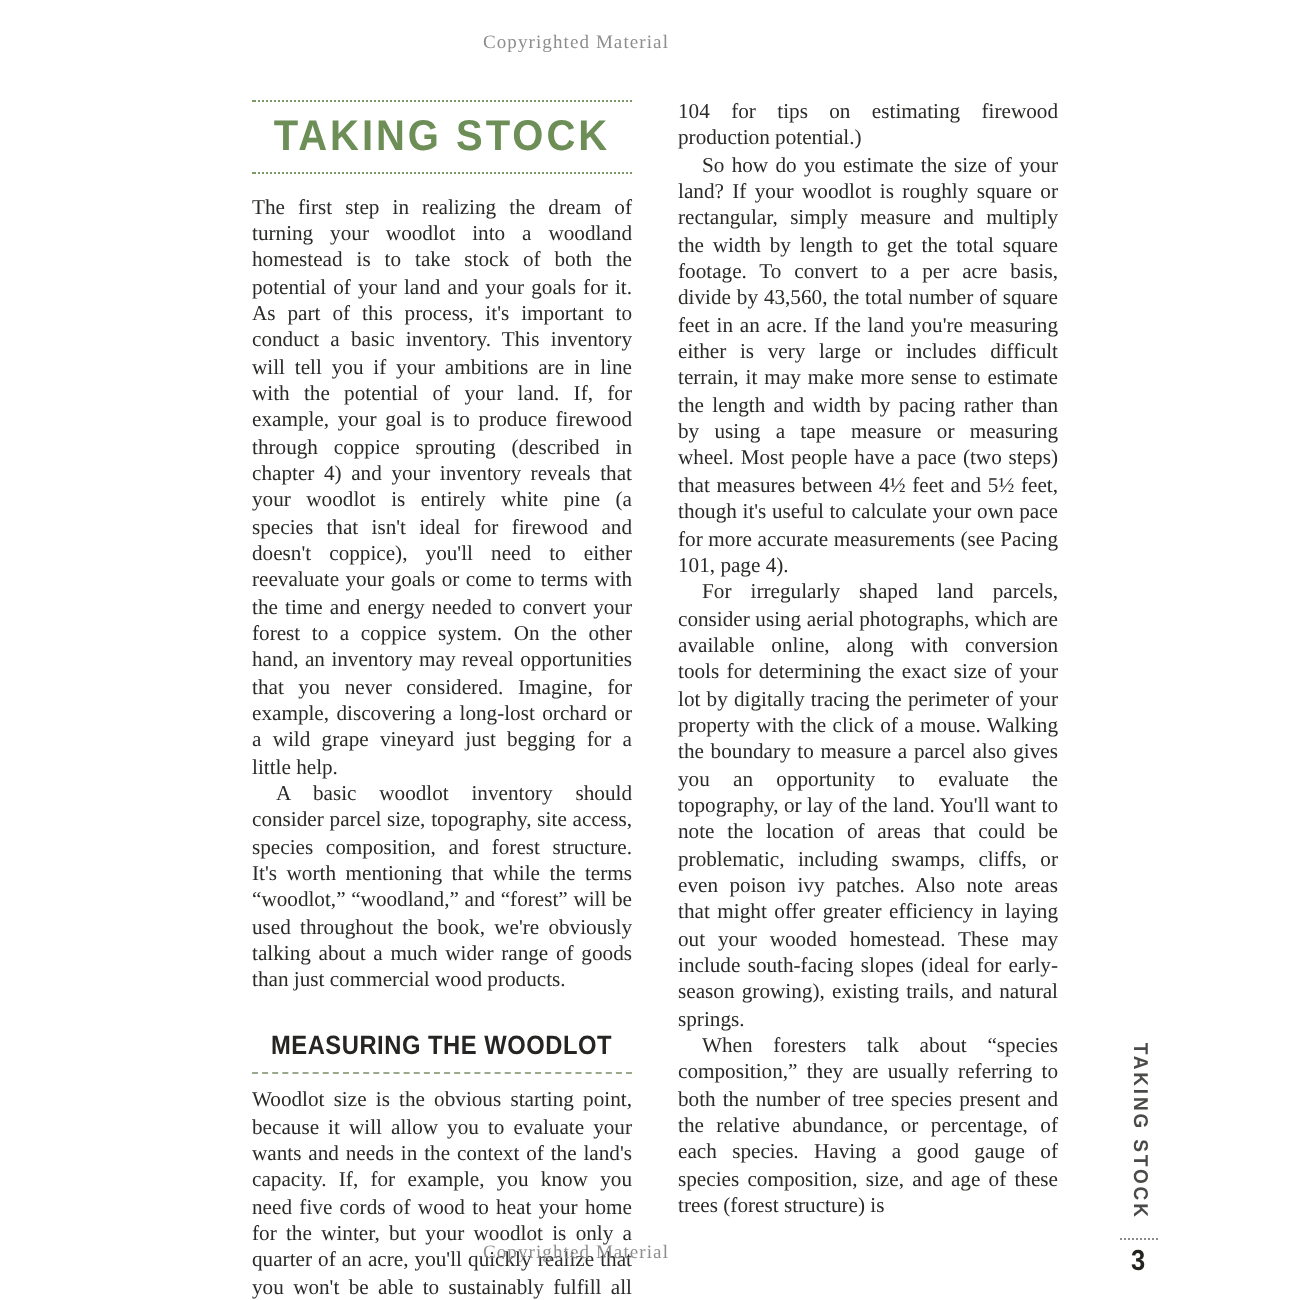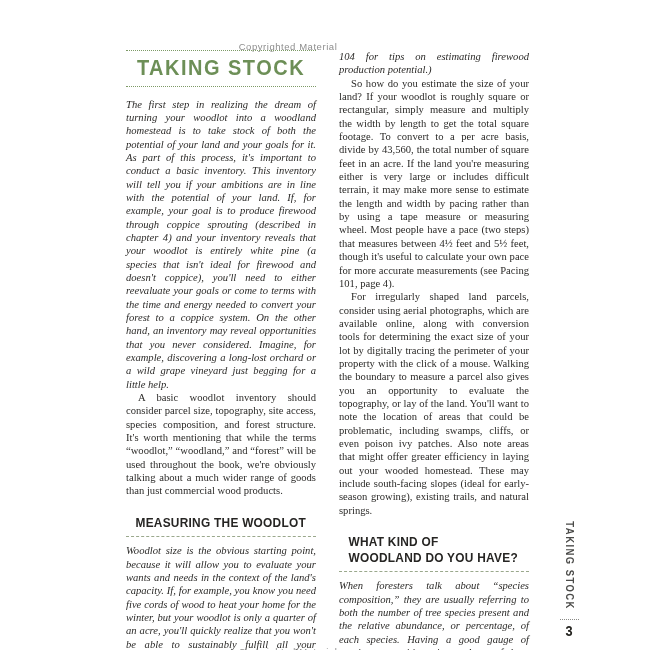--- a/index.html
+++ b/index.html
@@ -16,26 +16,25 @@
     font-family: "Liberation Serif", serif;
     box-sizing: border-box;
   }
 
   
   .running-mark {
     position: absolute;
     left: 0;
     width: 576px;
     text-align: center;
-    font-family: Liberation Sans, sans-serif;
+    font-family: Liberation Serif, serif;
     font-size: 9.5px;
     letter-spacing: 0.55px;
     color: #8d8d8d;
     white-space: nowrap;
-    margin-top: 24px;
   }
   .running-head { top: 17px; }
   .running-foot { top: 622px; }
 
   
   .textblock {
     position: absolute;
     left: 126px;
     top: 50px;
     width: 403px;
@@ -90,21 +89,21 @@
     margin: 0;
     font-size: 10.6px;
     line-height: 13.35px;
     color: #2b2a28;
     text-align: justify;
     text-justify: inter-word;
     hyphens: manual;
     font-family: "Liberation Serif", serif;
   }
   p.body + p.body { text-indent: 12px; }
-  p.body.no-indent { text-indent: 0; font-style: italic; }
+  p.body.no-indent { text-indent: 0; }
 
   
   .side-tab {
     position: absolute;
     left: 556px;
     top: 519px;
     width: 26px;
     height: 126px;
     display: flex;
     flex-direction: column;
@@ -159,24 +158,20 @@
 
       <p class="body no-indent">Woodlot size is the obvious starting point, because it will allow you to evaluate your wants and needs in the context of the land's capacity. If, for example, you know you need five cords of wood to heat your home for the winter, but your woodlot is only a quarter of an acre, you'll quickly realize that you won't be able to sustainably fulfill all your firewood needs. (See page</p>
     </div>
 
     <div class="col">
 
       <p class="body no-indent">104 for tips on estimating firewood production potential.)</p>
       <p class="body">So how do you estimate the size of your land? If your woodlot is roughly square or rectangular, simply measure and multiply the width by length to get the total square footage. To convert to a per acre basis, divide by 43,560, the total number of square feet in an acre. If the land you're measuring either is very large or includes difficult terrain, it may make more sense to estimate the length and width by pacing rather than by using a tape measure or measuring wheel. Most people have a pace (two steps) that measures between 4½ feet and 5½ feet, though it's useful to calculate your own pace for more accurate measurements (see Pacing 101, page 4).</p>
       <p class="body">For irregularly shaped land parcels, consider using aerial photographs, which are available online, along with conversion tools for determining the exact size of your lot by digitally tracing the perimeter of your property with the click of a mouse. Walking the boundary to measure a parcel also gives you an opportunity to evaluate the topography, or lay of the land. You'll want to note the location of areas that could be problematic, including swamps, cliffs, or even poison ivy patches. Also note areas that might offer greater efficiency in laying out your wooded homestead. These may include south-facing slopes (ideal for early-season growing), existing trails, and natural springs.</p>
 
-      <div class="subhead-wrap">
-        <div class="subhead">WHAT KIND OF</div>
-        <div class="subhead">WOODLAND DO YOU HAVE?</div>
-      </div>
 
       <p class="body no-indent">When foresters talk about “species composition,” they are usually referring to both the number of tree species present and the relative abundance, or percentage, of each species. Having a good gauge of species composition, size, and age of these trees (forest structure) is</p>
     </div>
 
   </div>
 
   <div class="side-tab">
     <div class="side-running">TAKING STOCK</div>
     <div class="side-rule"></div>
     <div class="folio">3</div>

